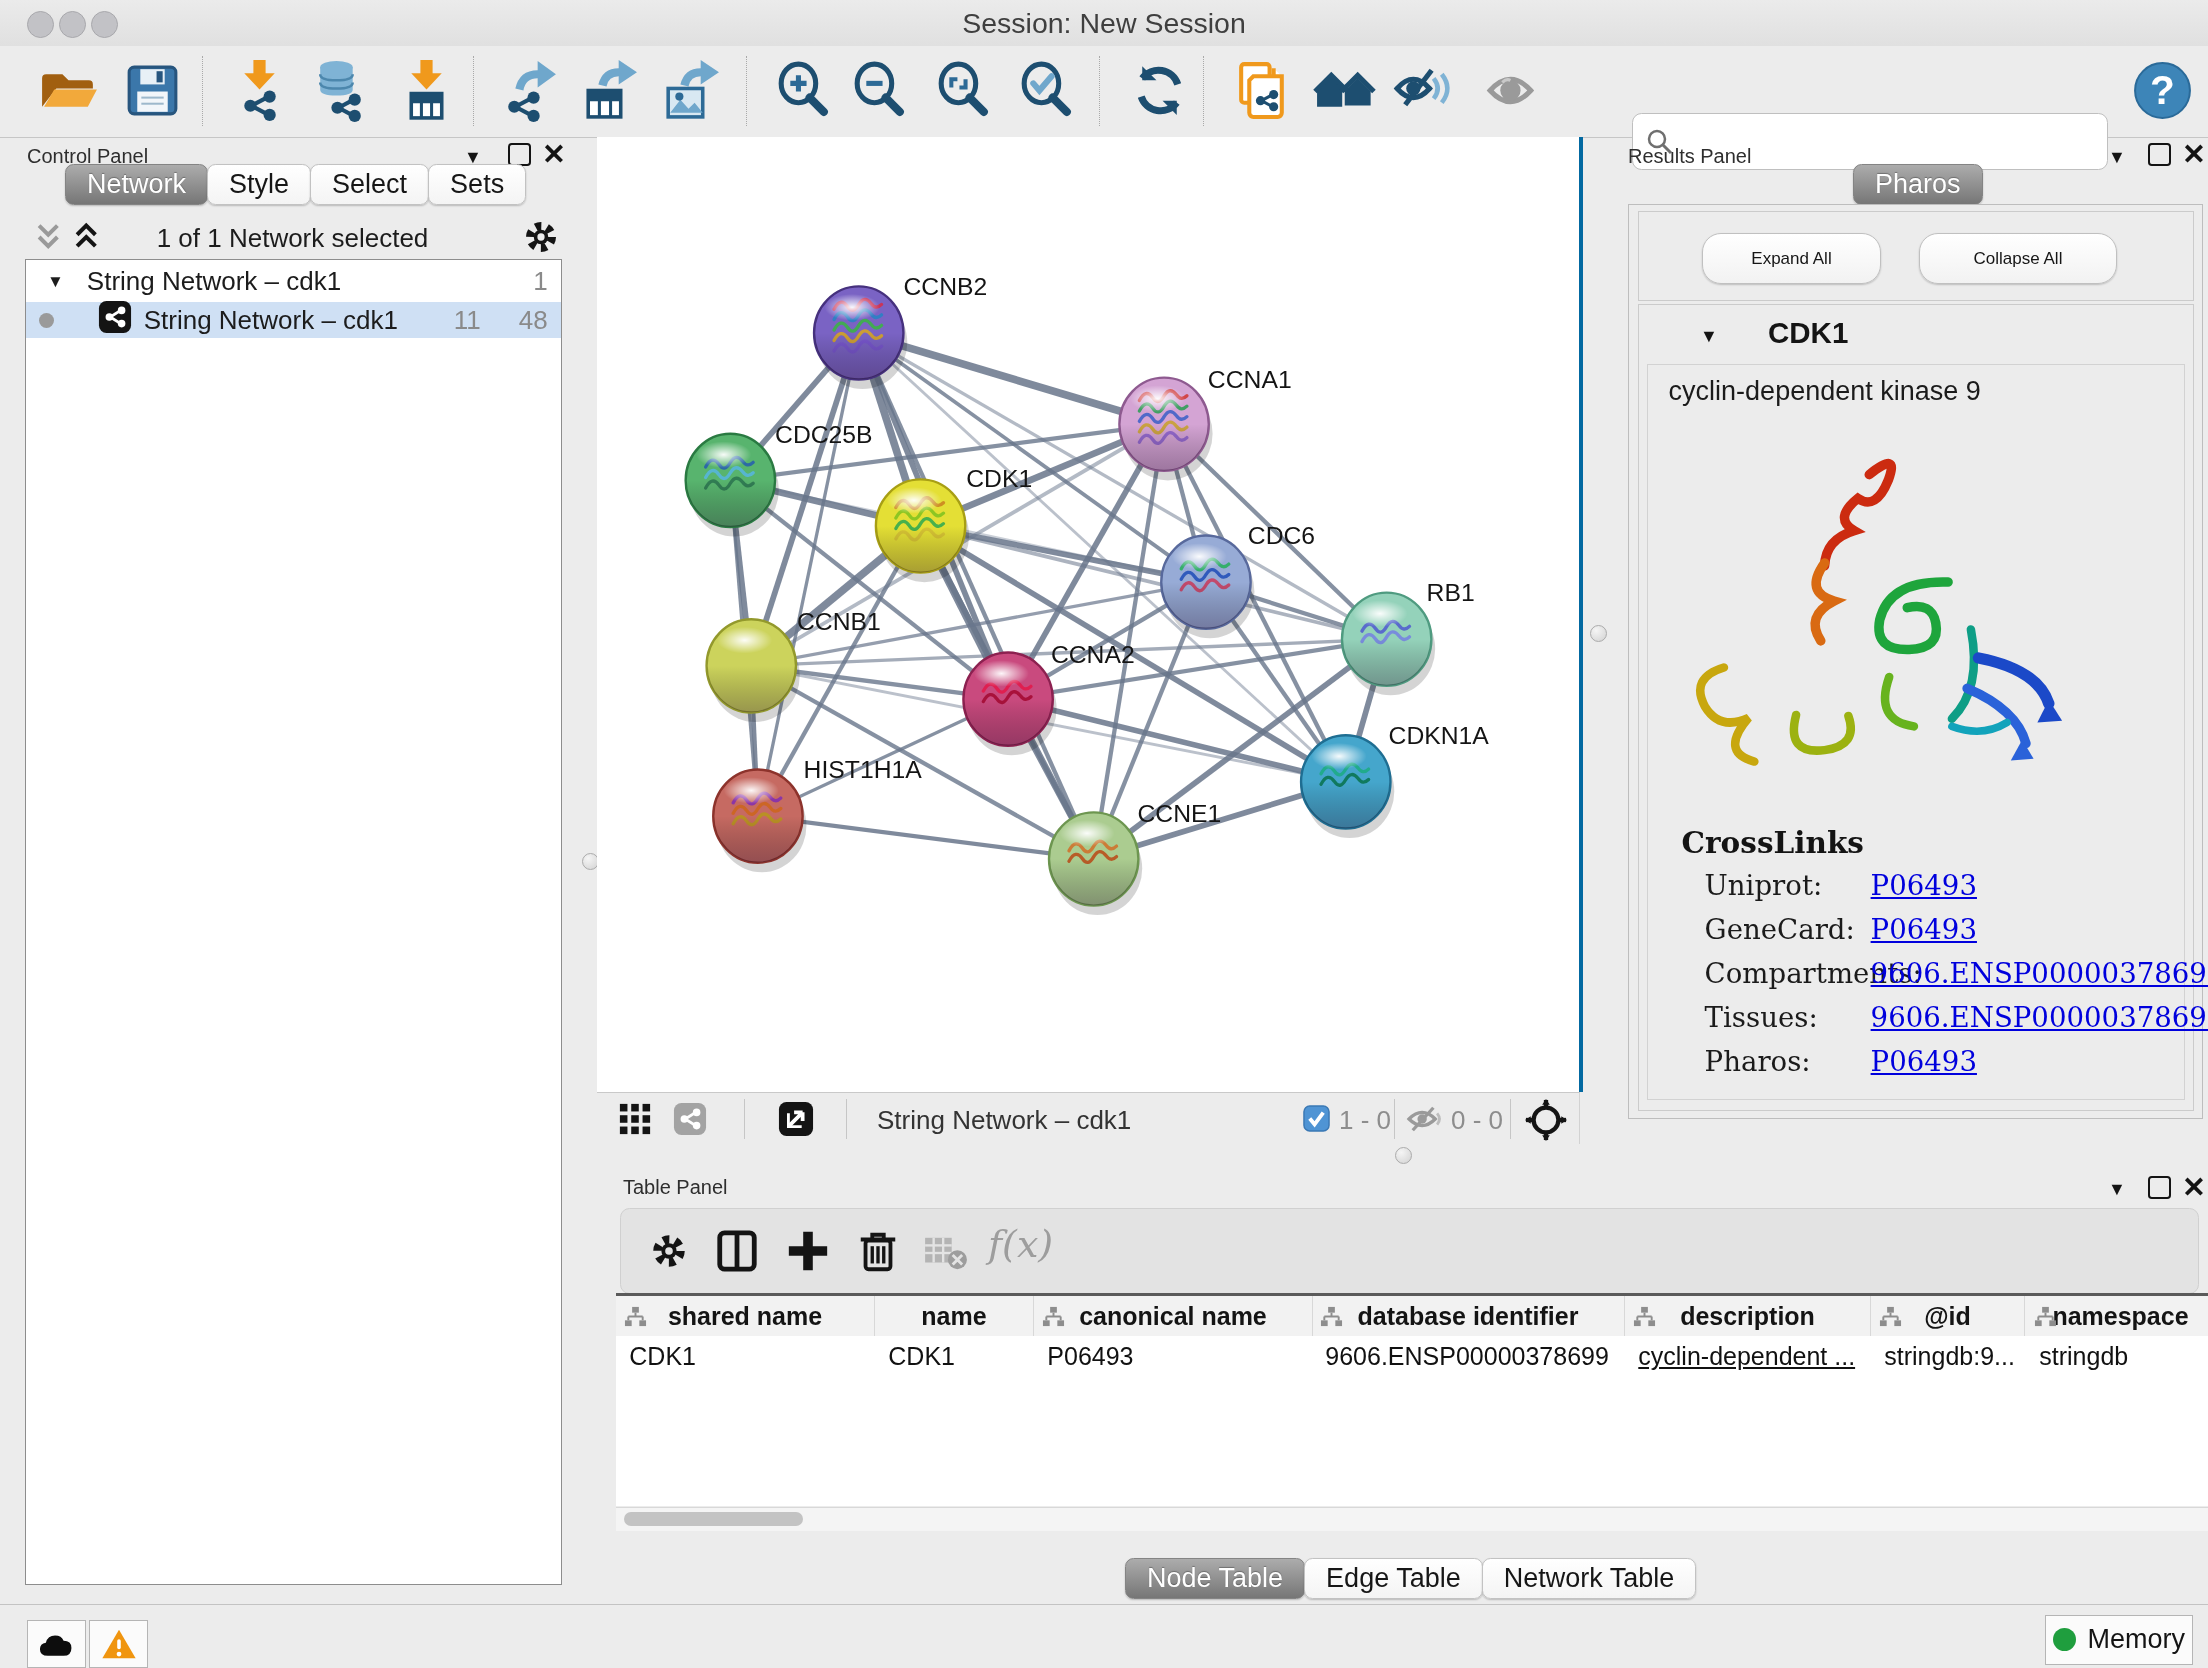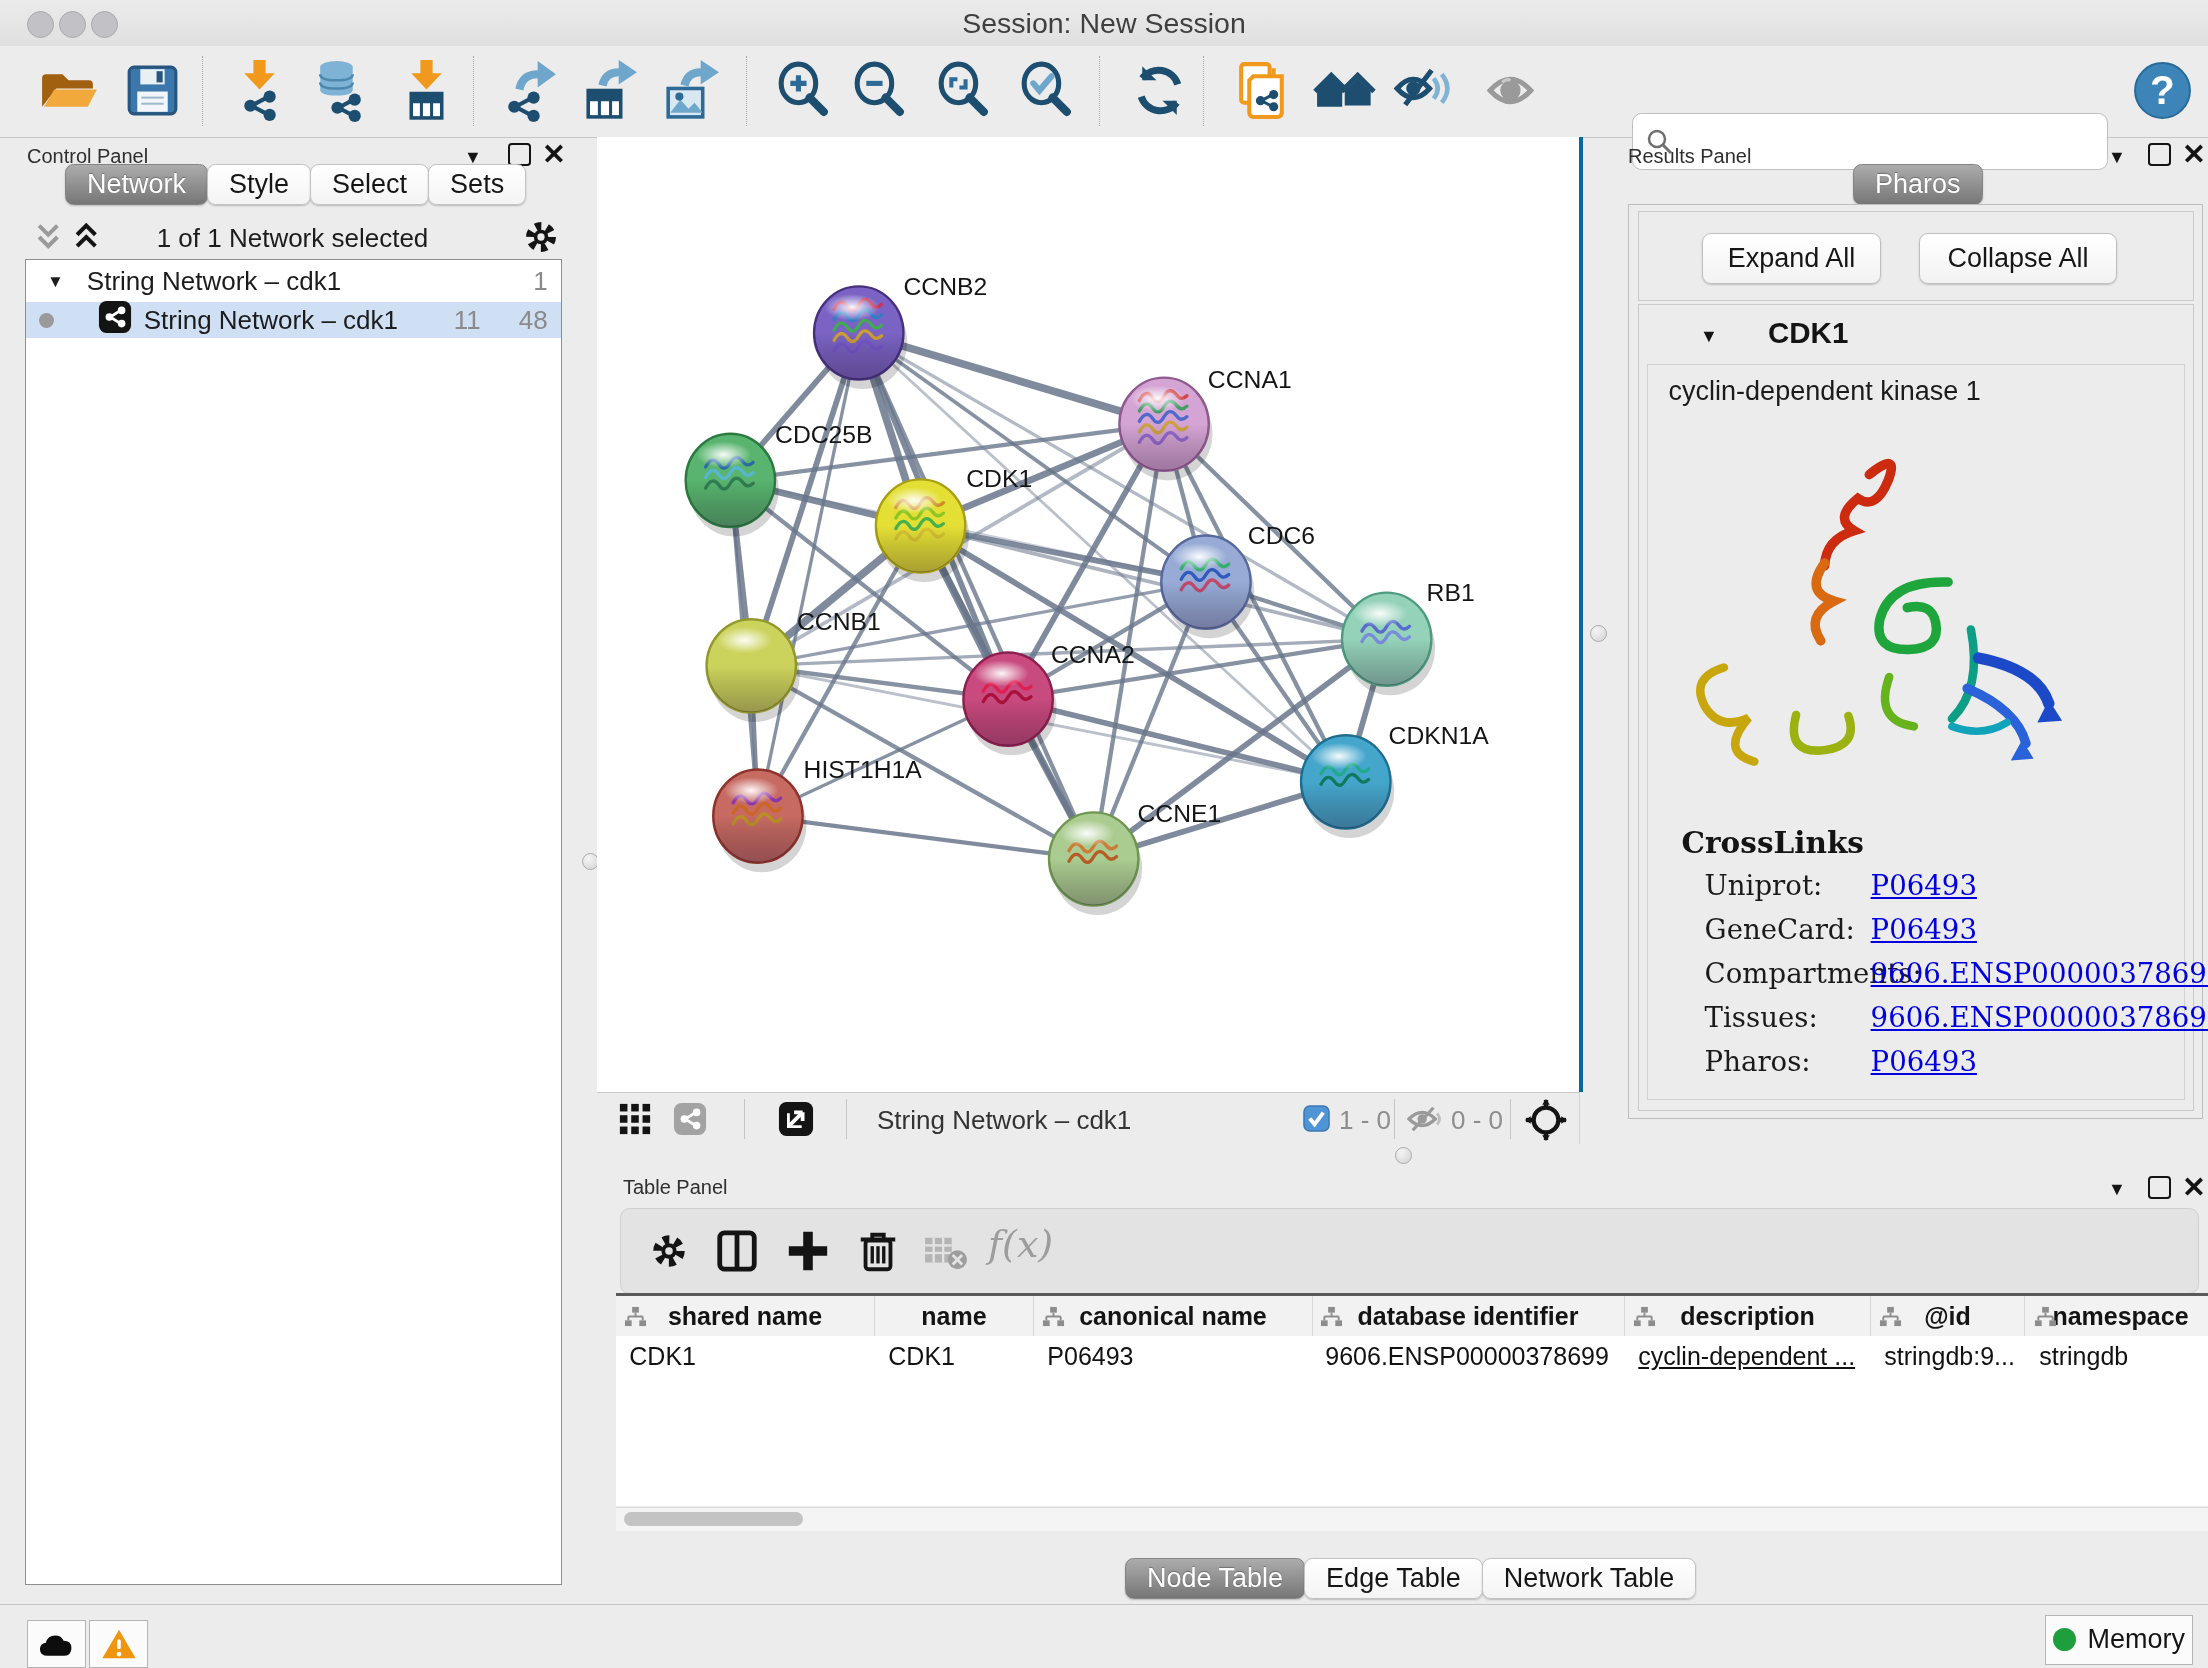--- a/index.html
+++ b/index.html
@@ -31,21 +31,21 @@
   #netcanvas{left:597px;top:137px;width:982px;height:955px;background:#fff;border-right:4px solid #0369a1;}
   svg text.nodelabel{font-family:"Liberation Sans",sans-serif;font-size:26px;fill:#141414;}
   
   #navbar{left:597px;top:1092px;width:982px;height:51px;background:#ececec;border-top:1px solid #c9c9c9;border-right:1px solid #d2d2d2;}
   .navsep{top:5.7px;width:0;height:40px;border-left:1px solid #c6c6c6;}
   .navtxt{font-size:26px;color:#333;}
   .navnum{font-size:26px;color:#8d8d8d;}
   .grip{width:15px;height:15px;border-radius:50%;background:radial-gradient(circle at 35% 30%,#f5f5f5,#d2d2d2);border:1px solid #ababab;}
   
   .rbox{border:1px solid #bdbdbd;background:#ececec;}
-  .btn{display:flex;align-items:center;justify-content:center;background:linear-gradient(#ffffff,#f2f2f2);border:1px solid #c0c0c0;border-radius:9px;font-size:27px;color:#161616;box-shadow:0 1px 1.9px rgba(0,0,0,.2);cursor:pointer;}
+  .btn{display:flex;align-items:center;justify-content:center;background:linear-gradient(#ffffff,#f2f2f2);border:1px solid #c0c0c0;border-radius:19px;font-size:17px;color:#161616;box-shadow:0 1px 1.9px rgba(0,0,0,.2);cursor:pointer;}
   .serif{font-family:"DejaVu Serif","Liberation Serif",serif;}
   .clrow{position:relative;height:44px;}
   .cll{position:absolute;left:57px;font-size:27.6px;color:#1b1b1b;font-family:"DejaVu Serif","Liberation Serif",serif;}
   .clv{position:absolute;left:223px;font-size:27.6px;color:#0000dd;text-decoration:underline;font-family:"DejaVu Serif","Liberation Serif",serif;cursor:pointer;}
   
   #tbltoolbar{left:620px;top:1208px;width:1577px;height:84px;background:#e3e3e3;border:1px solid #d0d0d0;border-radius:9.5px;}
   #tblhead{left:616px;top:1296px;width:1592px;height:40px;background:#f2f2f2;border-bottom:1px solid #e0e0e0;overflow:hidden;}
   #tblbody{left:616px;top:1336px;width:1592px;height:170px;background:#fff;overflow:hidden;}
   .th{position:absolute;top:0;height:40px;display:flex;align-items:center;justify-content:center;font-size:25px;color:#141414;border-right:1px solid #d8d8d8;box-sizing:border-box;cursor:pointer;font-weight:bold;}
   .thicon{position:absolute;left:7.6px;top:8.6px;width:23px;height:23px;}
@@ -550,21 +550,21 @@
 
   <div class="abs rbox" style="left:1628px;top:204px;width:573px;height:913px"></div>
   <div class="abs rbox" style="left:1638px;top:211px;width:554px;height:88px;border-color:#cbcbcb">
     <div class="btn abs" style="left:63px;top:21px;width:177px;height:49px">Expand All</div>
     <div class="btn abs" style="left:280px;top:21px;width:196px;height:49px">Collapse All</div>
   </div>
   <div class="abs rbox" style="left:1638px;top:304px;width:554px;height:805px;border-color:#cbcbcb">
     <div class="abs caret" style="left:61px;top:21px">▼</div>
     <div class="abs" style="left:129px;top:11.4px;font-size:29.5px;font-weight:bold;color:#141414">CDK1</div>
     <div class="abs rbox" style="left:7.6px;top:59px;width:536px;height:734px;border-color:#d2d2d2">
-      <div class="abs" style="left:21px;top:11.4px;font-size:27px;color:#1b1b1b">cyclin-dependent kinase 1</div>
+      <div class="abs" style="left:21px;top:11.4px;font-size:27px;color:#1b1b1b">cyclin-dependent kinase 9</div>
       <svg class="abs" style="left:17px;top:76px" width="399" height="376" viewBox="0 0 420 395">
         <path d="M215 35 q32 -26 20 6 q-13 32 -32 19 q-26 21 -4 34 q-30 9 -31 37" stroke="#cc2b10" stroke-width="10" fill="none" stroke-linecap="round"></path>
         <path d="M168 128 q-22 31 10 40 q-31 16 -14 42" stroke="#d96a12" stroke-width="10" fill="none" stroke-linecap="round"></path>
         <path d="M62 238 q-36 11 -20 41 q16 26 46 12 q-31 36 6 46" stroke="#c8a70e" stroke-width="9" fill="none" stroke-linecap="round"></path>
         <path d="M138 288 q-11 42 30 37 q36 -5 25 -36" stroke="#9cb211" stroke-width="9" fill="none" stroke-linecap="round"></path>
         <path d="M298 148 q-62 -2 -72 40 q-6 32 31 31 q33 -1 28 -28 q-4 -22 -30 -16" stroke="#1ea53c" stroke-width="10" fill="none" stroke-linecap="round"></path>
         <path d="M236 248 q-16 46 26 52" stroke="#67b31e" stroke-width="9" fill="none" stroke-linecap="round"></path>
         <path d="M322 198 q12 62 -20 94" stroke="#0e9e86" stroke-width="9" fill="none" stroke-linecap="round"></path>
         <path d="M330 228 q62 12 74 48" stroke="#1b49c8" stroke-width="12" fill="none" stroke-linecap="round"></path>
         <path d="M318 260 q52 22 62 58" stroke="#2a62d9" stroke-width="10" fill="none" stroke-linecap="round"></path>

